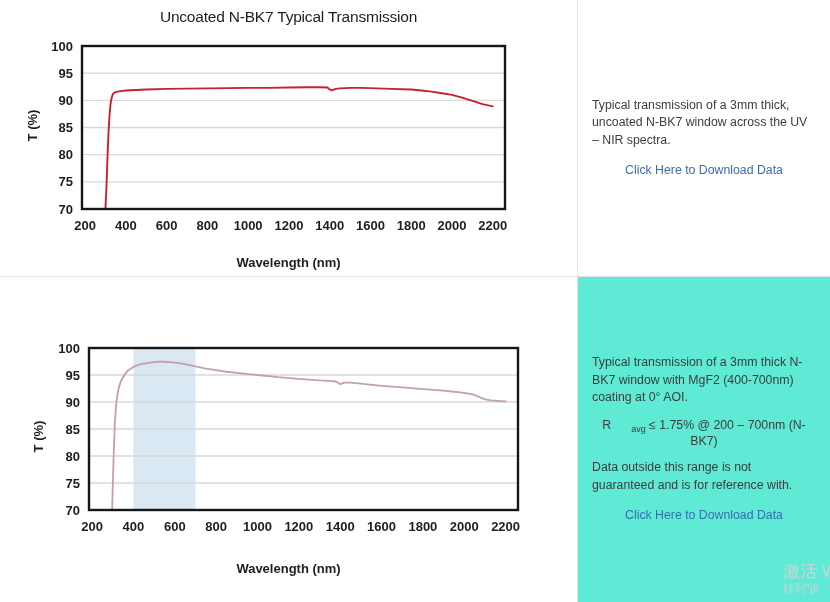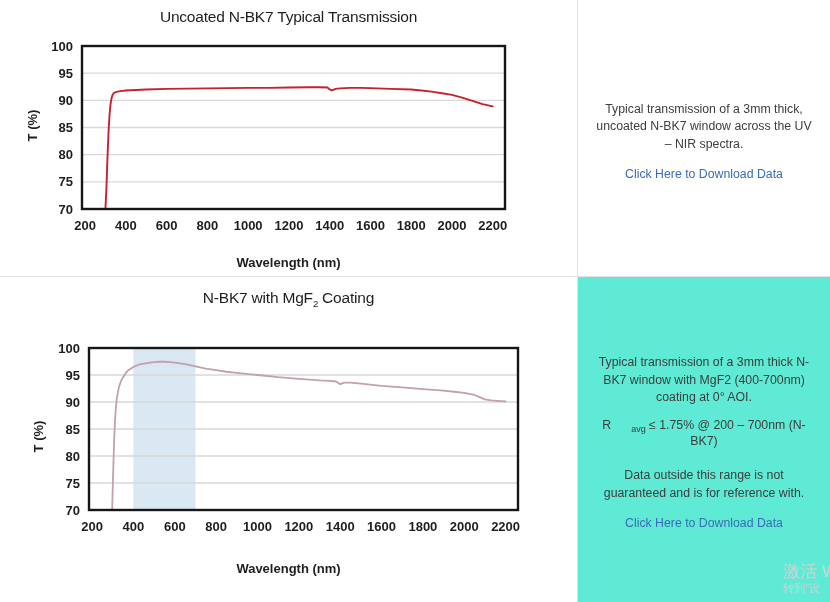--- a/index.html
+++ b/index.html
@@ -53,22 +53,21 @@
     justify-content: center;
     align-items: center;
   }
   .info-cell.white { background: #ffffff; }
   .info-cell.gray  { background: #5eead4; }
 
   .info-para {
     font-size: 12.3px;
     line-height: 1.42;
     color: #3d3d3d;
-    text-align: center;
-    margin: 8px 0 11px 0;
+    margin: 0 0 11px 0;
     max-width: 224px;
     font-family: "Liberation Sans", sans-serif;
   }
   .info-para:last-child { margin-bottom: 0; }
   .info-link {
     font-size: 12.3px;
     line-height: 1.42;
     color: #3a6cb5;
     text-align: center;
     text-decoration: none;
@@ -176,21 +175,20 @@
     <div class="info-cell white">
       <p class="info-para">Typical transmission of a 3mm thick, uncoated N-BK7 window across the UV – NIR spectra.</p>
       <a class="info-link">Click Here to Download Data</a>
     </div>
   </div>
 
   <div class="row row-bottom">
 
     <div class="chart-cell">
       <div class="chart-title" id="title-1" style="top:10px; font-size:15.5px; line-height:1.45;">
-          <div>N-BK7 with MgF<span class="sub">2</span> Coating</div>
         </div>
       <svg id="svg-1" width="578" height="240" style="position:absolute; left:0; top:62px;">
           <rect x="89" y="9" width="429" height="162" fill="#ffffff"></rect>
           <rect x="133.45060240963855" y="9" width="62.02409638554218" height="162" fill="#d9e8f3"></rect>
           <line x1="89" y1="144" x2="518" y2="144" stroke="#d9d9d9" stroke-width="1.4"></line>
           <line x1="89" y1="117" x2="518" y2="117" stroke="#d9d9d9" stroke-width="1.4"></line>
           <line x1="89" y1="90" x2="518" y2="90" stroke="#d9d9d9" stroke-width="1.4"></line>
           <line x1="89" y1="63" x2="518" y2="63" stroke="#d9d9d9" stroke-width="1.4"></line>
           <line x1="89" y1="36" x2="518" y2="36" stroke="#d9d9d9" stroke-width="1.4"></line>
           <path d="M112.16,171.00L112.78,146.70L113.81,111.60L114.84,84.60L115.88,68.40L116.91,58.68L118.98,47.88L121.05,41.94L123.11,38.16L125.18,34.92L128.28,31.14L133.45,27.90L138.62,25.74L143.79,24.66L149.99,23.58L154.13,23.04L159.29,22.77L164.46,22.77L169.63,23.04L174.80,23.58L185.14,25.20L195.47,27.36L205.81,29.52L216.15,31.14L226.49,32.76L236.82,33.84L257.50,36.00L278.17,38.16L298.85,39.78L319.52,41.40L329.86,41.94L336.06,42.48L340.20,45.18L344.33,43.56L350.53,43.56L360.87,44.64L381.55,46.80L402.22,48.42L422.90,50.04L443.57,51.66L453.91,52.74L464.25,53.82L474.58,55.98L480.79,58.68L484.92,60.30L491.12,61.38L497.33,61.92L505.60,62.46" fill="none" stroke="#c2a0ad" stroke-width="1.8" stroke-linejoin="round" stroke-linecap="round"></path>

